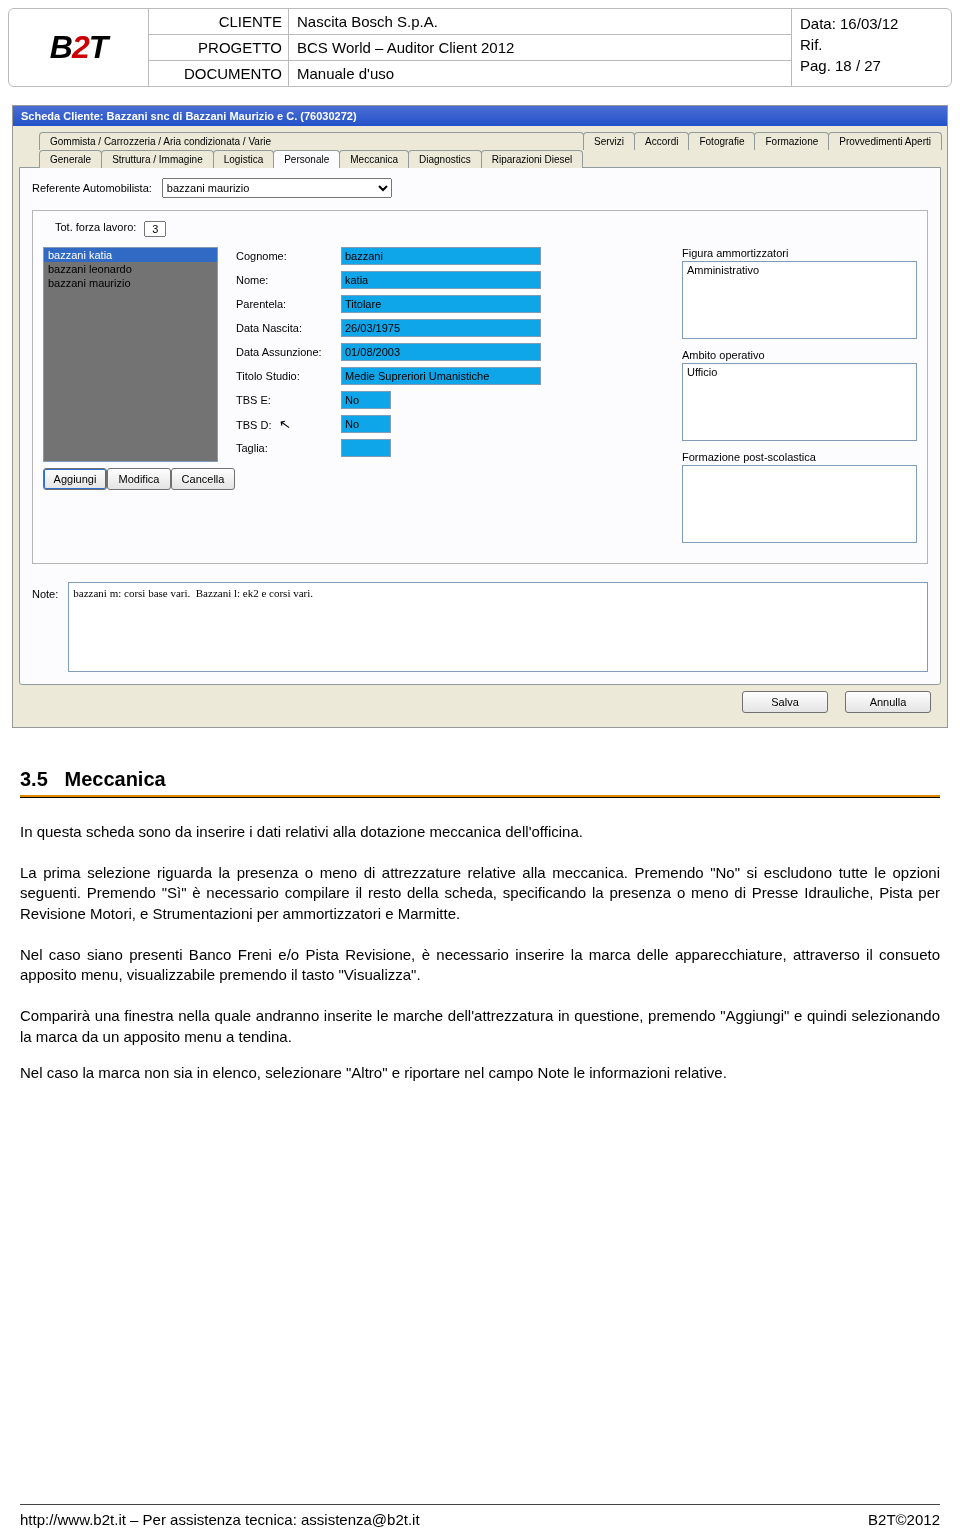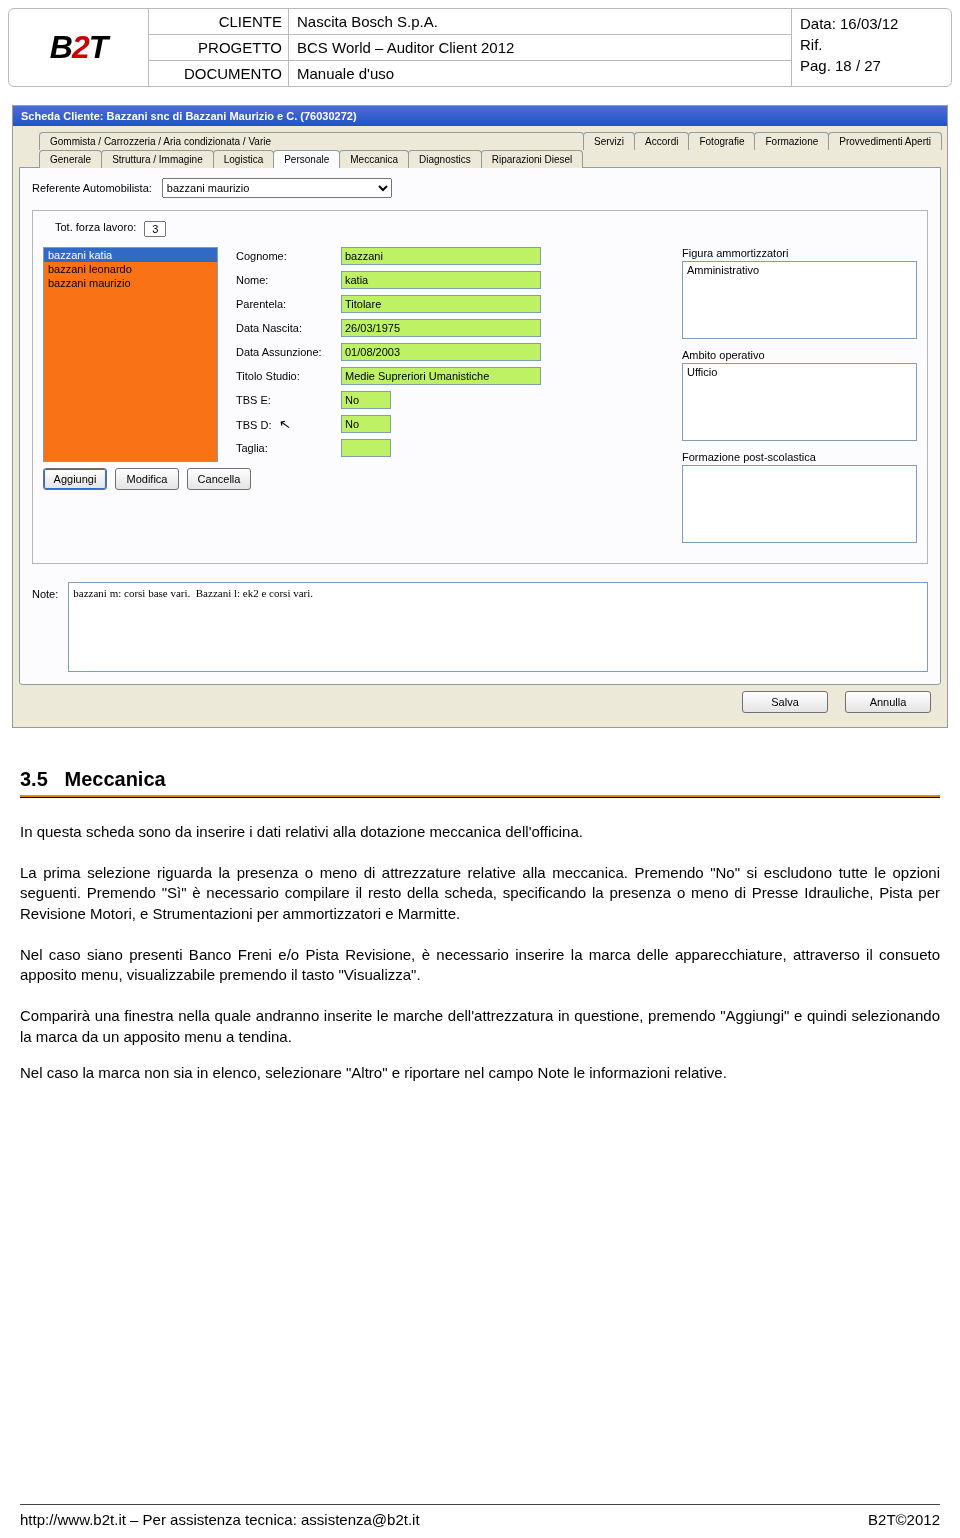--- a/index.html
+++ b/index.html
@@ -32,35 +32,35 @@
 
   .ref-row { display: flex; align-items: center; gap: 10px; margin-bottom: 12px; }
   .ref-row select { width: 230px; height: 20px; font-size: 11px; }
 
   .group { border: 1px solid #b5b5b5; padding: 10px; background: #fcfcfe; }
   .forza { display: flex; align-items: flex-start; gap: 8px; margin-bottom: 10px; margin-left: 12px; }
   .forza input { width: 22px; height: 16px; font-size: 11px; text-align: center; }
 
   .cols { display: flex; gap: 18px; }
   .col-list { width: 175px; }
-  .listbox { width: 100%; height: 215px; border: 1px solid #7f9db9; background: #f97316; font-size: 11px; overflow: hidden; }
+  .listbox { width: 100%; height: 215px; border: 1px solid #7f9db9; background: #737373; font-size: 11px; overflow: hidden; }
   .listbox .item { padding: 1px 4px; white-space: nowrap; }
   .listbox .item.sel { background: #316ac5; color: #fff; }
 
   .col-form { flex: 1; }
   .frow { display: flex; align-items: center; margin-bottom: 6px; }
   .frow .flab { width: 105px; font-size: 11px; }
-  .frow input { flex: 1; max-width: 200px; height: 18px; border: 1px solid #7f9db9; padding: 0 3px; font-size: 11px; background: #bef264; }
+  .frow input { flex: 1; max-width: 200px; height: 18px; border: 1px solid #7f9db9; padding: 0 3px; font-size: 11px; background: #0ea5e9; }
   .frow input.short { width: 50px; flex: none; }
 
   .col-right { width: 235px; }
   .rlab { font-size: 11px; margin-bottom: 2px; margin-top: 0; }
   .rbox { width: 100%; height: 78px; border: 1px solid #7f9db9; background: #fff; font-size: 11px; padding: 2px 4px; margin-bottom: 10px; }
 
-  .brow { display: flex; gap: 8px; margin-top: 6px; }
+  .brow { display: flex; margin-top: 6px; }
   .btn { min-width: 64px; height: 22px; font-size: 11px; background: linear-gradient(#fefefe,#e4e4e4); border: 1px solid #707070; border-radius: 3px; cursor: pointer; }
   .btn.primary { box-shadow: 0 0 0 1px #2f6fd0 inset; }
 
   .note-row { display: flex; gap: 10px; margin-top: 18px; }
   .note-row .nlab { padding-top: 6px; font-size: 11px; }
   .note-area { flex: 1; height: 90px; border: 1px solid #7f9db9; background: #fff; font-size: 11px; padding: 4px; resize: none; font-family: Tahoma; }
 
   .dlg-buttons { display: flex; justify-content: flex-end; gap: 17px; padding: 6px 10px 8px 0; }
 
   

